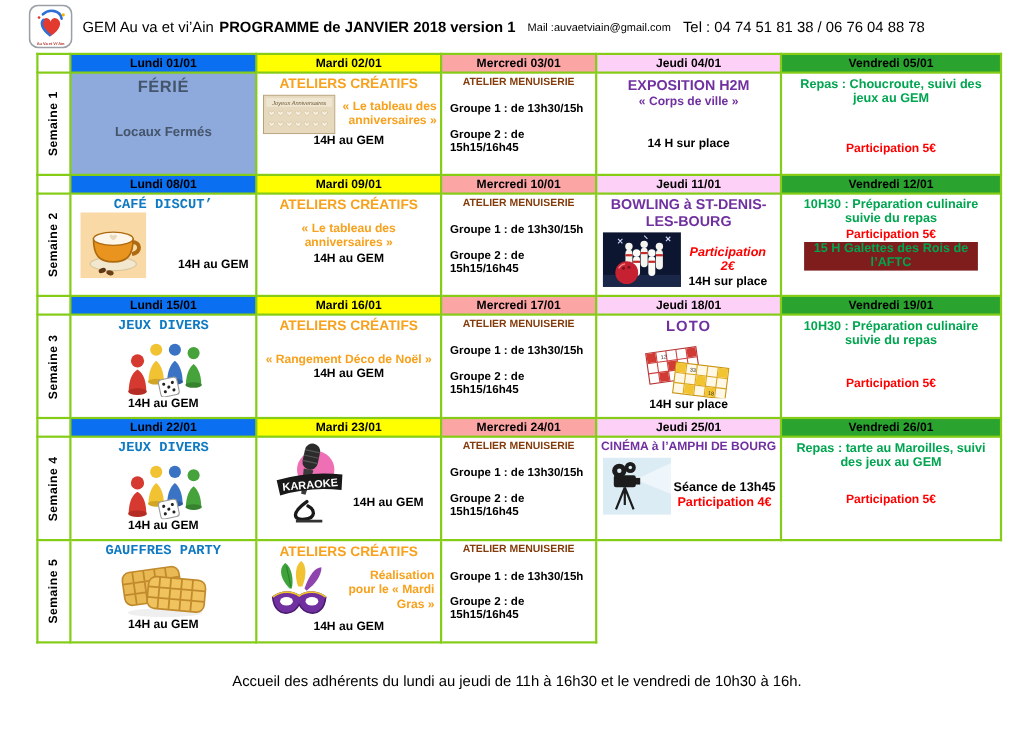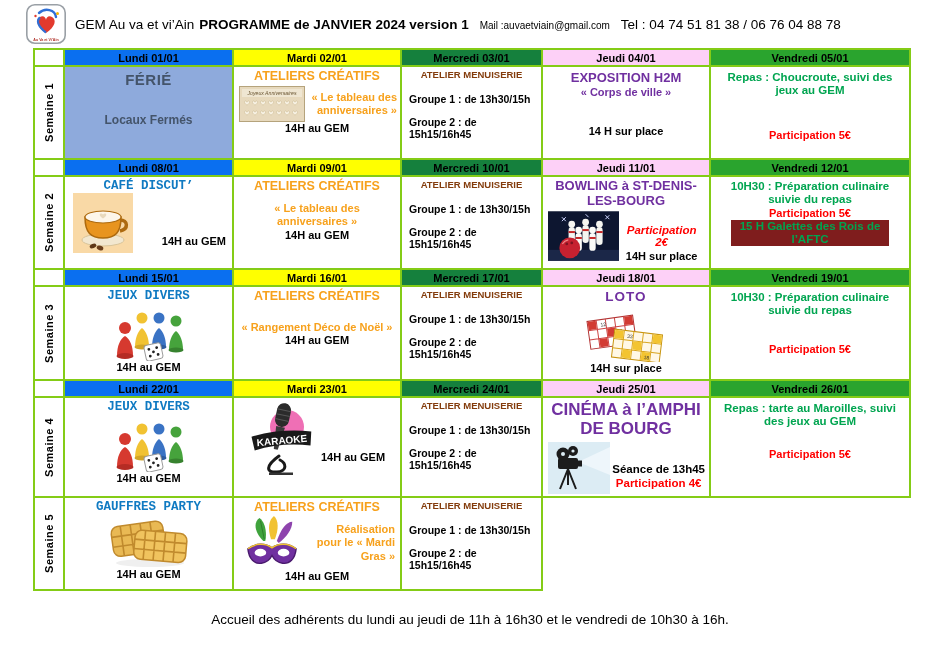--- a/index.html
+++ b/index.html
@@ -18,21 +18,21 @@
   .tel  { font-size:13.5px; margin-left:11px; }
 
   
   table.prog-table { position:absolute; left:33px; top:48px; border-collapse:collapse; table-layout:fixed; }
   td { border:2px solid #84cc16; padding:0; background:#fff; }
   tr.r-hdr  { height:17px; }
   tr.r-body { height:93px; }
   td.dh { font-size:11px; font-weight:bold; text-align:center; vertical-align:middle; }
   td.c-mon { background:#0a6ff0; }
   td.c-tue { background:#ffff00; }
-  td.c-wed { background:#15803d; }
+  td.c-wed { background:#fca5a5; }
   td.c-thu { background:#fdd0f7; }
   td.c-fri { background:#2aa42e; }
   td.void { border:none; background:#fff; }
   td.wkcell { text-align:center; vertical-align:middle; }
   .wk { writing-mode:vertical-rl; transform:rotate(180deg); font-weight:bold; font-size:11px; margin:0 auto; letter-spacing:0.5px; }
   td.content { vertical-align:top; }
   td.holiday { background:#8eaadc; }
   .cin { position:relative; height:100%; display:flex; flex-direction:column; align-items:center; padding:2px 3px; }
   .row { display:flex; width:100%; }
 
@@ -66,21 +66,21 @@
   <svg width="40" height="40" viewBox="0 0 40 40">
     <rect x="0.8" y="0.8" width="38.4" height="38.4" rx="8" fill="#ffffff" stroke="#9aa0a6" stroke-width="1.6"></rect>
     <path d="M13 9 C 19 3.5, 29 5.5, 30 13" fill="none" stroke="#2f6fd6" stroke-width="2.4" stroke-linecap="round"></path>
     <path d="M20 29 C 11 23, 9 16, 14 13 C 17.5 11, 20 14, 20 16 C 20 14, 22.5 11, 26 13 C 31 16, 29 23, 20 29 Z" fill="#e23a2e"></path>
     <path d="M20 28.5 C 12 22.5, 10 16.5, 14 13.5" fill="none" stroke="#2f6fd6" stroke-width="2.2"></path>
     <circle cx="31.5" cy="9.5" r="1.5" fill="#f4b400"></circle>
     <circle cx="9.5" cy="12" r="1.2" fill="#e23a2e"></circle>
     <text x="20" y="36.5" font-size="3.6" text-anchor="middle" fill="#b03028" font-weight="bold">Au Va et Vi’Ain</text>
   </svg>
   <span class="org">GEM Au va et vi’Ain</span>
-  <span class="prog">PROGRAMME de JANVIER 2024 version 1</span>
+  <span class="prog">PROGRAMME de JANVIER 2018 version 1</span>
   <span class="mail">Mail :auvaetviain@gmail.com</span>
   <span class="tel">Tel : 04 74 51 81 38  / 06 76 04 88 78</span>
 </div>
 
 <table class="prog-table">
   <colgroup>
     <col style="width:30px">
       <col style="width:169px">
       <col style="width:168px">
     <col style="width:141px">
@@ -417,21 +417,21 @@
     </td>
     <td class="content">
       <div class="cin">
         <div class="ttl-menu">ATELIER MENUISERIE</div>
         <div class="grp" style="margin-top:13px;"><span class="grp-l">Groupe 1</span><span> : de 13h30/15h</span></div>
         <div class="grp" style="margin-top:11px;"><span class="grp-l">Groupe 2</span><span> : de 15h15/16h45</span></div>
       </div>
     </td>
     <td class="content">
       <div class="cin">
-        <div class="ttl t-purple" style="font-size:17px; max-width:160px;">CINÉMA à l’AMPHI DE BOURG</div>
+        <div class="ttl t-purple" style="font-size:11px; max-width:160px;">CINÉMA à l’AMPHI DE BOURG</div>
         <div class="row" style="margin-top:4px; align-items:center;">
           <svg width="62" height="52" viewBox="0 0 62 52" style="margin-left:2px;">
             <rect width="62" height="52" fill="#dcecf4"></rect>
             <polygon points="30,20 62,5 62,33" fill="#eef6fb"></polygon>
             <circle cx="15" cy="12" r="6.5" fill="#1c1c1c"></circle>
                 <circle cx="15" cy="12" r="2" fill="#dcecf4"></circle>
             <circle cx="25" cy="9" r="5" fill="#1c1c1c"></circle>
                 <circle cx="25" cy="9" r="1.6" fill="#dcecf4"></circle>
             <rect x="10" y="16" width="20" height="11" rx="2" fill="#1c1c1c"></rect>
             <rect x="29" y="18.5" width="5" height="6" fill="#1c1c1c"></rect>

